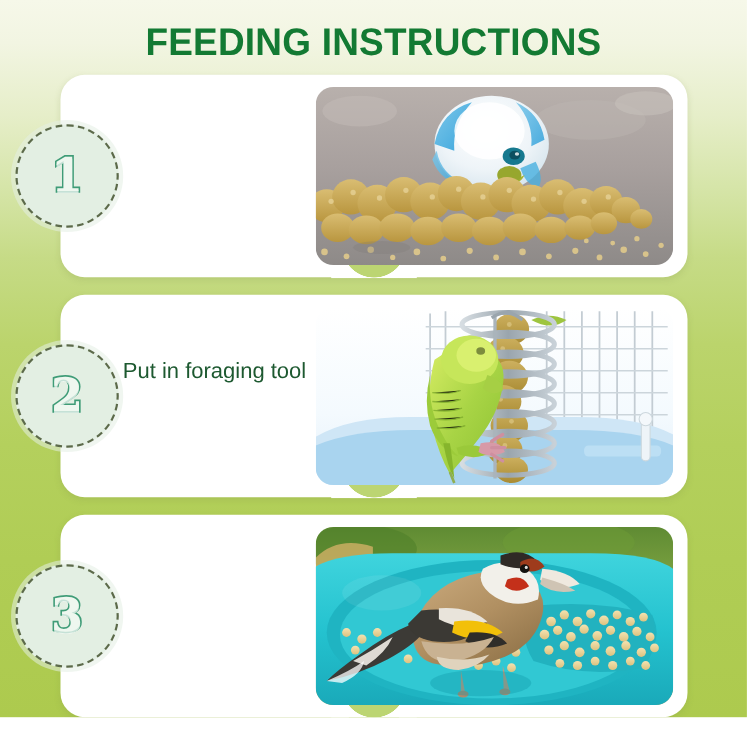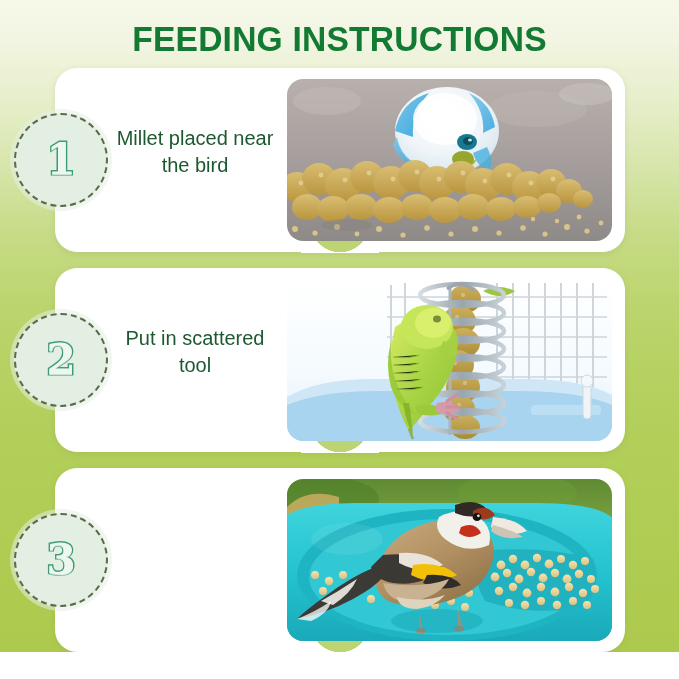--- a/index.html
+++ b/index.html
@@ -258,21 +258,20 @@
         <circle cx="270" cy="142" r="2.2"></circle>
           <circle cx="246" cy="140" r="2.2"></circle>
       </g>
       <ellipse cx="60" cy="146" rx="26" ry="6" fill="#7e7a76" opacity="0.3"></ellipse>
     </svg>
   </div>
 
   <div class="badge badge-1">
     <span class="badge-num">1</span>
   </div>
-  <div class="step-text text-1">Millet placed near the bird</div>
 
   <div class="card card-2">
     <div class="notch"></div>
   </div>
   <div class="photo photo-2">
     <svg viewBox="0 0 325 162" preserveAspectRatio="none">
       <defs>
         <linearGradient id="g2bg" x1="0" y1="0" x2="0" y2="1">
           <stop offset="0%" stop-color="#ffffff"></stop>
           <stop offset="60%" stop-color="#f4fafe"></stop>
@@ -376,21 +375,21 @@
         <path d="M160 134 l10 6"></path>
       </g>
       <path d="M116 124 q4 22 10 32 q-2 -20 -4 -32 z" fill="#86b52c"></path>
       <line x1="122" y1="150" x2="126" y2="160" stroke="#8fae52" stroke-width="2.4"></line>
     </svg>
   </div>
 
   <div class="badge badge-2">
     <span class="badge-num">2</span>
   </div>
-  <div class="step-text text-2">Put in scattered tool</div>
+  <div class="step-text text-2">Put in foraging tool</div>
 
   <div class="card card-3">
     <div class="notch"></div>
   </div>
   <div class="photo photo-3">
     <svg viewBox="0 0 325 162" preserveAspectRatio="none">
       <defs>
         <linearGradient id="g3bg" x1="0" y1="0" x2="0" y2="1">
           <stop offset="0%" stop-color="#5f8b33"></stop>
           <stop offset="40%" stop-color="#87ab46"></stop>

